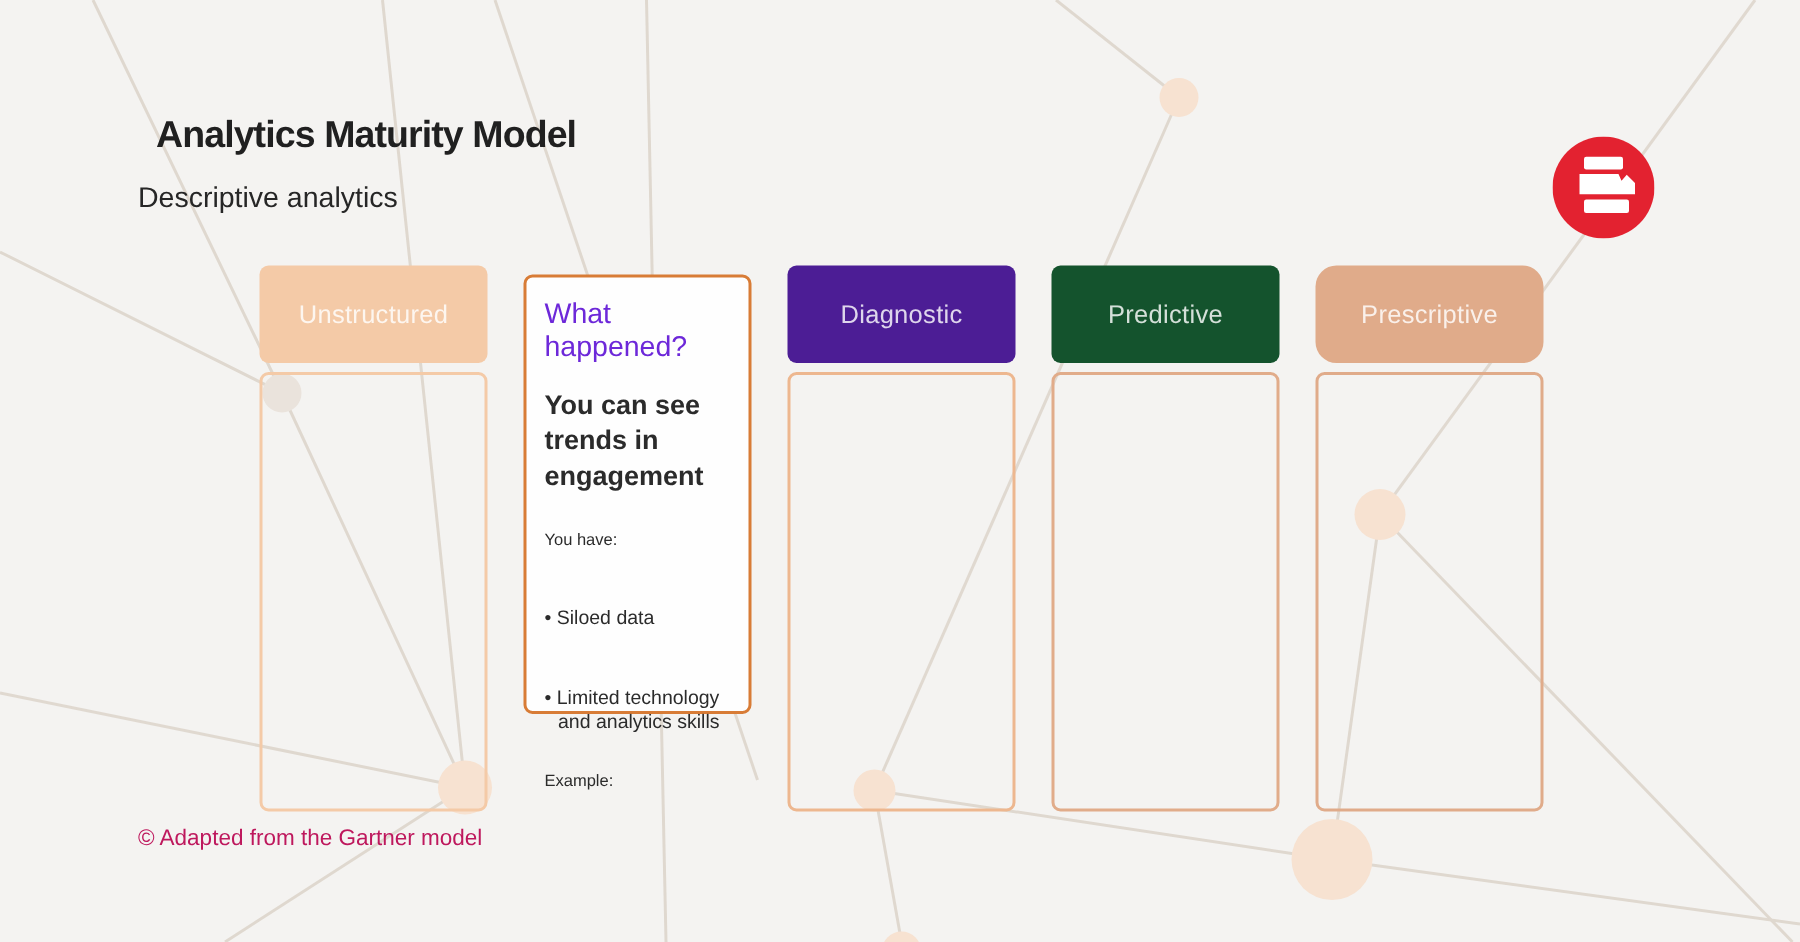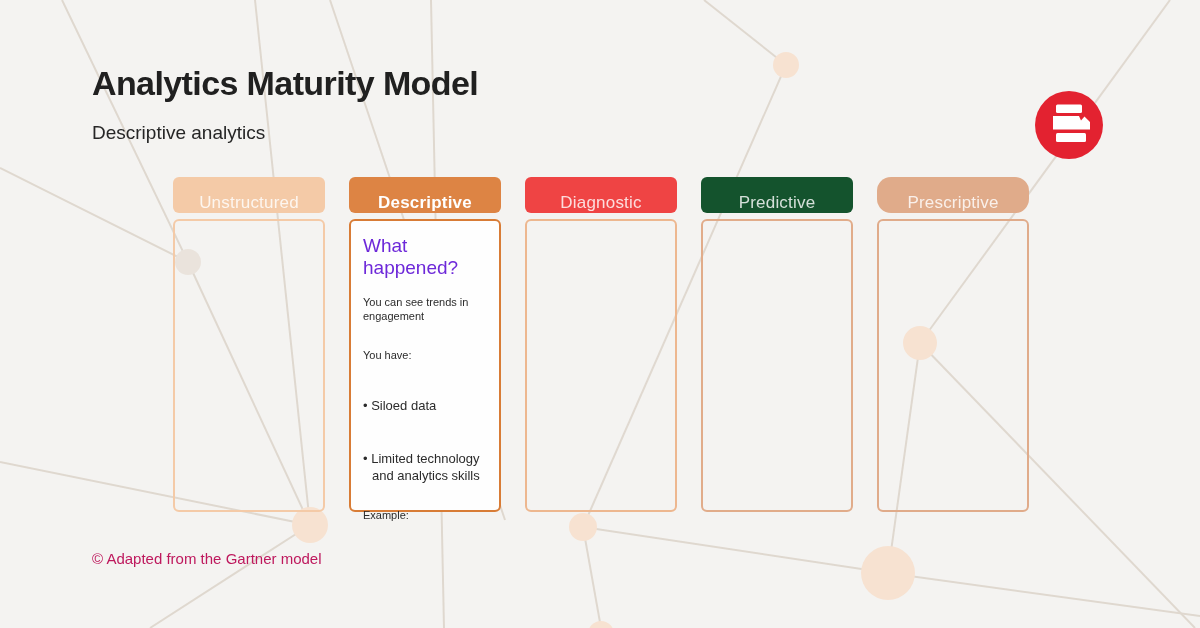--- a/index.html
+++ b/index.html
@@ -4,54 +4,54 @@
 <style>
   html,body{margin:0;padding:0;background:#f4f3f1;}
   .canvas{
     position:relative;width:1200px;height:628px;overflow:hidden;
     background:#f4f3f1;
     font-family:"Liberation Sans",sans-serif;
   }
   .bg-decoration{position:absolute;left:0;top:0;z-index:0;}
 
   .page-title{
-    position:absolute;left:92px;top:64px;z-index:2;margin:0;
-    font-size:34px;font-weight:700;letter-spacing:-0.6px;color:#202020;
+    position:absolute;left:92px;top:64px;z-index:2;margin:12px;
+    font-size:25px;font-weight:700;letter-spacing:-0.6px;color:#202020;
   }
   .page-subtitle{
     position:absolute;left:92px;top:122px;z-index:2;
     font-size:19px;color:#262626;
   }
   .brand-logo{position:absolute;left:1035px;top:91px;width:68px;height:68px;z-index:2;}
 
   .col{position:absolute;top:177px;width:152px;z-index:1;}
   .col-1{left:173px;} .col-2{left:349px;} .col-3{left:525px;} .col-4{left:701px;} .col-5{left:877px;}
 
   .col-header{
-    height:36px;border-radius:6px;display:flex;align-items:flex-end;justify-content:center;
+    height:65px;border-radius:6px;display:flex;align-items:center;justify-content:center;
     font-size:17px;color:rgba(255,255,255,0.82);letter-spacing:0.2px;
   }
   .col-1 .col-header{background:#f4caa7;}
   .col-2 .col-header{background:#dd8444;color:#ffffff;font-weight:700;}
-  .col-3 .col-header{background:#ef4444;}
+  .col-3 .col-header{background:#4c1d95;}
   .col-4 .col-header{background:#14532d;}
   .col-5 .col-header{background:#e0ab8a;border-radius:14px;}
 
   .col-body{
     margin-top:6px;height:293px;border-radius:6px;box-sizing:border-box;
     border:2px solid transparent;background:transparent;
   }
   .col-1 .col-body{border-color:#f4caa7;}
   .col-2 .col-body{border-color:#d87c36;border-width:2.5px;background:#fefefe;padding:12px 12px;}
   .col-3 .col-body{border-color:#edb78f;}
   .col-4 .col-body{border-color:#e1ac8a;}
   .col-5 .col-body{border-color:#e0ab8a;}
 
   .card-heading{margin:2px 0 0;font-size:19px;line-height:1.16;font-weight:400;color:#6d28d9;}
-  .card-point{margin-top:16px;font-size:11px;line-height:1.3;color:#2b2b2b;}
+  .card-point{margin-top:16px;font-size:18px;line-height:1.3;color:#2b2b2b;font-weight:bold;}
   .card-label{margin-top:25px;font-size:11px;line-height:1.25;color:#2b2b2b;}
   .card-bullets{margin:1px 0 0;padding:0;list-style:none;font-size:13px;line-height:1.28;color:#2b2b2b;}
   .card-bullets li{padding-left:9px;text-indent:-9px;margin-top:36px;}
   .card-bullets li::before{content:"\2022\00a0";}
   .card-example-text{margin-top:1px;font-size:13px;line-height:1.28;color:#2b2b2b;}
 
   .attribution{
     position:absolute;left:92px;top:550px;z-index:2;
     font-size:15px;color:#be185d;
   }
@@ -104,23 +104,20 @@
   </div>
 
   <div class="col col-1">
     <div class="col-header">
       <span>Unstructured</span>
     </div>
     <div class="col-body"></div>
   </div>
 
   <div class="col col-2">
-    <div class="col-header">
-      <span>Descriptive</span>
-    </div>
     <div class="col-body">
       <h2 class="card-heading">What happened?</h2>
       <div class="card-point">You can see trends in engagement</div>
       <div class="card-label">You have:</div>
       <ul class="card-bullets">
         <li>Siloed data</li>
         <li>Limited technology and analytics skills</li>
       </ul>
       <div class="card-label">Example:</div>
     </div>

